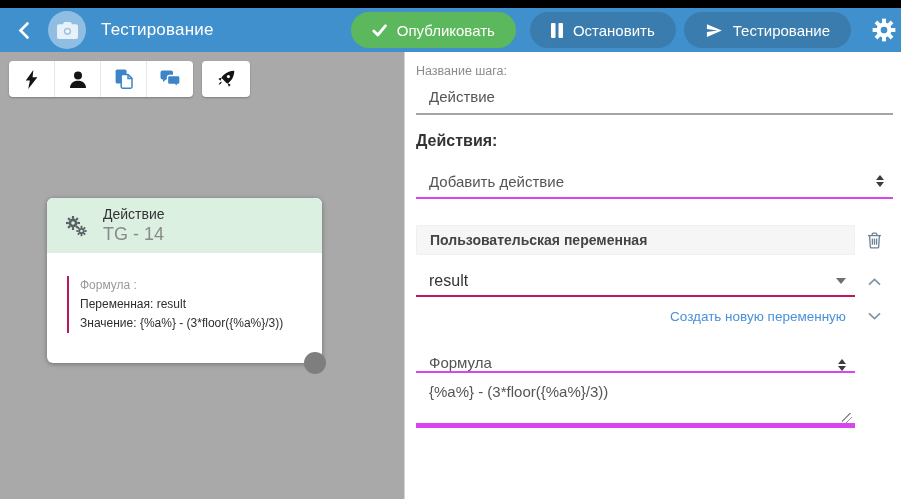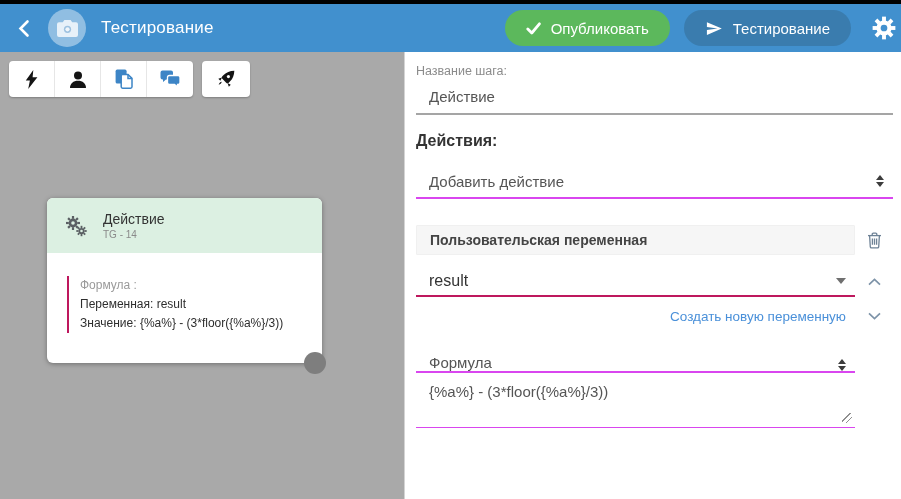--- a/index.html
+++ b/index.html
@@ -2,21 +2,21 @@
 <html><head>
 <meta charset="utf-8">
 <style>
   * { margin:0; padding:0; box-sizing:border-box; }
   html,body { width:901px; height:499px; overflow:hidden; }
   body { font-family:"Liberation Sans","DejaVu Sans",sans-serif; background:#fff; }
   .app { position:relative; width:901px; height:499px; overflow:hidden; }
 
   
   .topbar { position:absolute; top:0; left:0; right:0; height:52px;
-    background:#4190ce; border-top:4px solid #000000; display:flex; align-items:center; z-index:5; }
+    background:#4190ce; border-top:8px solid #000000; display:flex; align-items:center; z-index:5; }
   .back-btn { width:30px; height:36px; display:flex; align-items:center; justify-content:center;
     margin-left:8px; cursor:pointer; }
   .avatar { width:38px; height:38px; border-radius:50%; background:rgba(255,255,255,.42);
     margin-left:10px; display:flex; align-items:center; justify-content:center; flex:none; }
   .tb-title { color:#fff; font-size:17px; margin-left:15px; letter-spacing:.2px; }
   .tb-actions { margin-left:auto; display:flex; align-items:center; padding-right:0; }
   .pill { height:36px; border:none; border-radius:18px; color:#fff; font-size:15px;
     display:flex; align-items:center; gap:10px; padding:0 21px; cursor:pointer;
     font-family:inherit; white-space:nowrap; }
   .pill-green { background:#5cb85c; margin-right:14px; }
@@ -34,21 +34,21 @@
   .tool-single { margin-left:9px; width:48px; height:36px; background:#fff; border-radius:4px;
     box-shadow:0 1px 2px rgba(0,0,0,.25); display:flex; align-items:center; justify-content:center; cursor:pointer; }
 
   
   .node { position:absolute; left:47px; top:146px; width:275px; height:165px; background:#fff;
     border-radius:6px; box-shadow:0 1px 5px rgba(0,0,0,.35); cursor:move; }
   .node-head { height:55px; background:#dcf0e2; border-radius:6px 6px 0 0;
     display:flex; align-items:center; padding:0 10px 0 17px; gap:15px; }
   .node-titles { display:flex; flex-direction:column; }
   .node-title { font-size:14px; color:#333; }
-  .node-sub { font-size:10px; color:#8a8a8a; margin-top:2px; }
+  .node-sub { font-size:18px; color:#8a8a8a; margin-top:2px; }
   .node-body { padding:23px 8px 0 20px; }
   .node-lines { border-left:2px solid #be185d; padding-left:11px; font-size:12px;
     color:#2e2e2e; line-height:1.58; }
   .node-lines .muted { color:#9a9a9a; }
   .connector { position:absolute; width:22px; height:22px; border-radius:50%;
     background:#7e7e7e; right:-4px; bottom:-11px; cursor:crosshair; }
 
   
   .panel { position:absolute; top:52px; left:404px; right:0; bottom:0; background:#fff;
     border-left:1px solid #d4d4d4; padding:12px 8px 0 11px; }
@@ -77,21 +77,21 @@
     border-bottom:2px solid #be185d; margin-top:12px; height:30px; padding:0 9px 0 13px;
     font-size:16px; color:#333; cursor:pointer; }
   .caret-down { width:0; height:0; border-left:5px solid transparent; border-right:5px solid transparent;
     border-top:6px solid #6f6f6f; }
   .g-up { margin-top:12px; }
   .link-row { display:flex; justify-content:flex-end; align-items:center; margin-top:9px;
     height:20px; padding-right:9px; }
   .link { font-size:13.5px; color:#4a90d9; cursor:pointer; text-decoration:none; }
   .mode-row { margin-top:13px;align-items:flex-end; }
   .formula-wrap { position:relative; grid-column:1; }
-  .formula { display:block; width:100%; height:55px; border:none; border-bottom:1px solid #d946ef;
+  .formula { display:block; width:100%; height:55px; border:none; border-bottom:5px solid #d946ef;
     resize:none; font-size:15px; color:#555; padding:10px 14px 0 13px; font-family:inherit;
     outline:none; background:transparent; overflow:hidden; }
   .resize-handle { position:absolute; right:3px; bottom:5px; width:10px; height:10px;
     background:linear-gradient(135deg, transparent 40%, #8f8f8f 40% 49%, transparent 49% 66%, #8f8f8f 66% 75%, transparent 75%); }
 
   svg { display:block; }
 </style>
 </head>
 <body>
 
@@ -117,20 +117,29 @@
     <div class="tb-title">Тестирование</div>
 
     <div class="tb-actions">
       <button class="pill pill-green">
         <span>
           <svg width="15" height="13" viewBox="0 0 15 13">
               <path d="M1.8 7l4 4L13.4 1.8" stroke="#fff" stroke-width="2.8" fill="none" stroke-linecap="round" stroke-linejoin="round"></path>
             </svg>
         </span>
         <span>Опубликовать</span>
+      </button>
+      <button class="pill pill-blue">
+        <span>
+          <svg width="12" height="15" viewBox="0 0 12 15">
+              <rect width="4.5" height="15" rx="1" fill="#fff"></rect>
+              <rect x="7.5" width="4.5" height="15" rx="1" fill="#fff"></rect>
+            </svg>
+        </span>
+        <span>Остановить</span>
       </button>
       <button class="pill pill-blue">
         <span>
           <svg width="18" height="17" viewBox="0 0 24 24" fill="#fff">
               <path d="M2 21l21-9L2 3v7l15 2-15 2z"></path>
             </svg>
         </span>
         <span>Тестирование</span>
       </button>
       <div class="gear-btn">

